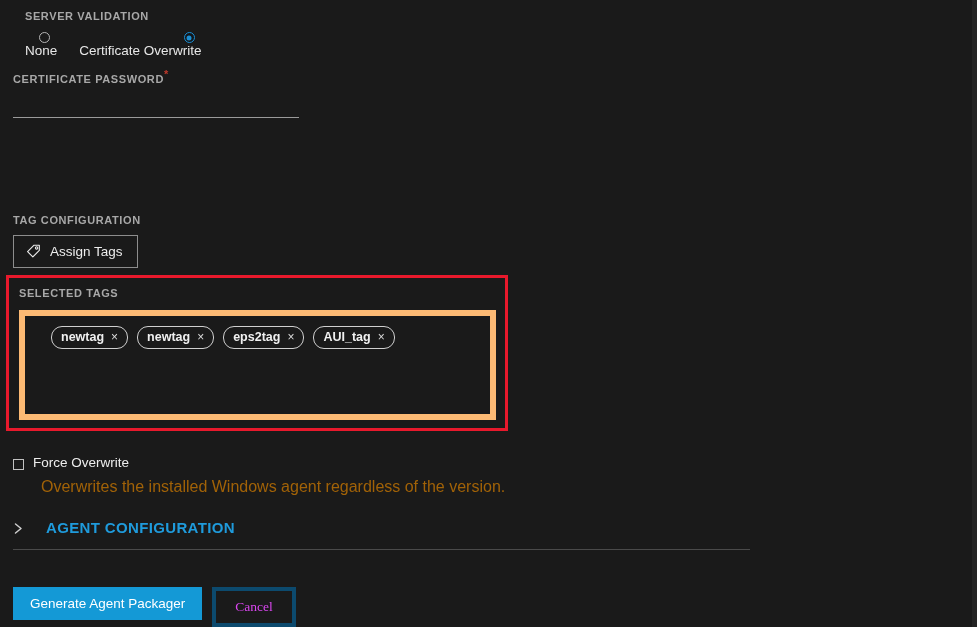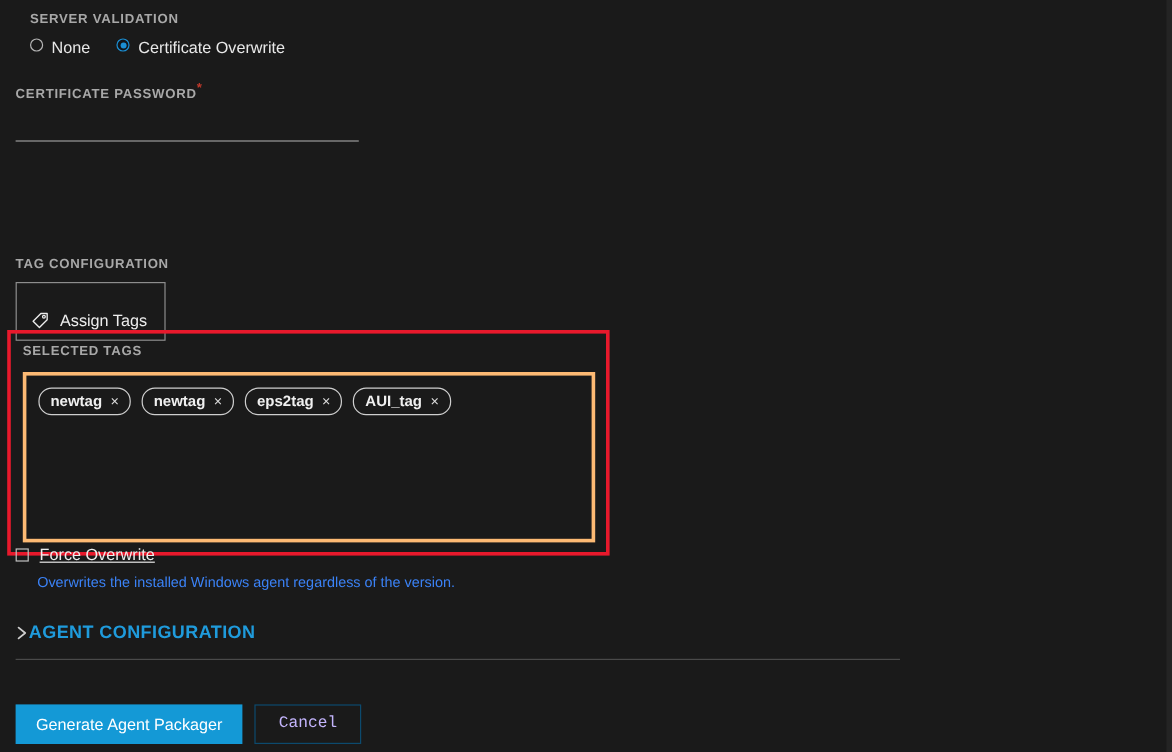--- a/index.html
+++ b/index.html
@@ -49,23 +49,24 @@
     left: 25px;
     top: 10px;
   }
   .radio-row {
     display: flex;
     align-items: center;
     margin-top: 10px;
   }
   .radio-opt {
     display: flex;
-    align-items: flex-start;
+    align-items: flex-end;
     cursor: pointer;
     margin-right: 22px;
+    flex-direction: column;
   }
   .radio-mark {
     width: 11px;
     height: 11px;
     border-radius: 50%;
     border: 1.3px solid #b5b5b5;
     box-sizing: border-box;
     margin-right: 7px;
     display: inline-block;
   }
@@ -157,53 +158,53 @@
   .assign-btn {
     margin-top: 9px;
     display: inline-flex;
     align-items: center;
     gap: 9px;
     border: 1px solid #8d8d8d;
     background: transparent;
     color: #ededed;
     font-size: 13.5px;
     font-family: "Liberation Sans", sans-serif;
-    padding: 24px 14px 8px 12px;
+    padding: 8px 14px 8px 12px;
     cursor: pointer;
   }
   .tag-icon {
     width: 15px;
     height: 15px;
     display: block;
   }
 
   
   .selected-tags-box {
     position: absolute;
     left: 6px;
     top: 275px;
     width: 502px;
-    height: 188px;
+    height: 156px;
     border: 3px solid #e8192c;
     box-sizing: border-box;
   }
   .selected-tags-label {
     position: absolute;
     left: 10px;
     top: 9px;
   }
   .tags-area {
     position: absolute;
     left: 10px;
     top: 32px;
     right: 9px;
     bottom: 8px;
-    border: 3px solid #fdba74;
+    border: 6px solid #fdba74;
     box-sizing: border-box;
-    padding: 10px 10px;
+    padding: 10px 26px;
   }
   .chips {
     display: flex;
     flex-wrap: wrap;
     gap: 9px;
     align-content: flex-start;
   }
   .chip {
     display: inline-flex;
     align-items: center;
@@ -226,54 +227,53 @@
   }
 
   
   .force-overwrite {
     position: absolute;
     left: 13px;
     top: 455px;
   }
   .cb-row {
     display: flex;
-    align-items: center;
-    cursor: pointer;
-    text-decoration: underline;
+    align-items: flex-end;
+    cursor: pointer;
   }
   .cb-mark {
     width: 11px;
     height: 11px;
     border: 1.3px solid #c2c2c2;
     box-sizing: border-box;
     margin-right: 9px;
     display: inline-block;
   }
   .cb-text {
     font-size: 13.5px;
     color: #ededed;
   }
   .helper-text {
     margin-top: 8px;
-    margin-left: 18px;
-    font-size: 12px;
-    color: #3b82f6;
+    margin-left: 28px;
+    font-size: 16px;
+    color: #a16207;
   }
 
   
   .agent-config {
     position: absolute;
     left: 13px;
     top: 519px;
     width: 737px;
   }
   .agent-header {
     display: flex;
     align-items: center;
-    gap: 0;
+    gap: 22px;
     cursor: pointer;
     padding-bottom: 13px;
   }
   .chevron {
     width: 11px;
     height: 13px;
     flex: none;
   }
   .agent-title {
     color: #1f9bdc;
@@ -300,24 +300,24 @@
     background: #1499d6;
     border: 0;
     color: #ffffff;
     font-size: 13.5px;
     font-family: "Liberation Sans", sans-serif;
     padding: 9px 17px;
     cursor: pointer;
   }
   .btn-secondary {
     background: transparent;
-    border: 1px solid #0c4a6e;
-    color: #c4b5fd;
+    border: 4px solid #0c4a6e;
+    color: #d946ef;
     font-size: 13.5px;
-    font-family: Liberation Mono, monospace;
+    font-family: Liberation Serif, serif;
     padding: 8px 19px;
     cursor: pointer;
   }
 </style>
 </head>
 <body>
 
 <div class="page">
 
   <div class="scroll-strip"></div>

